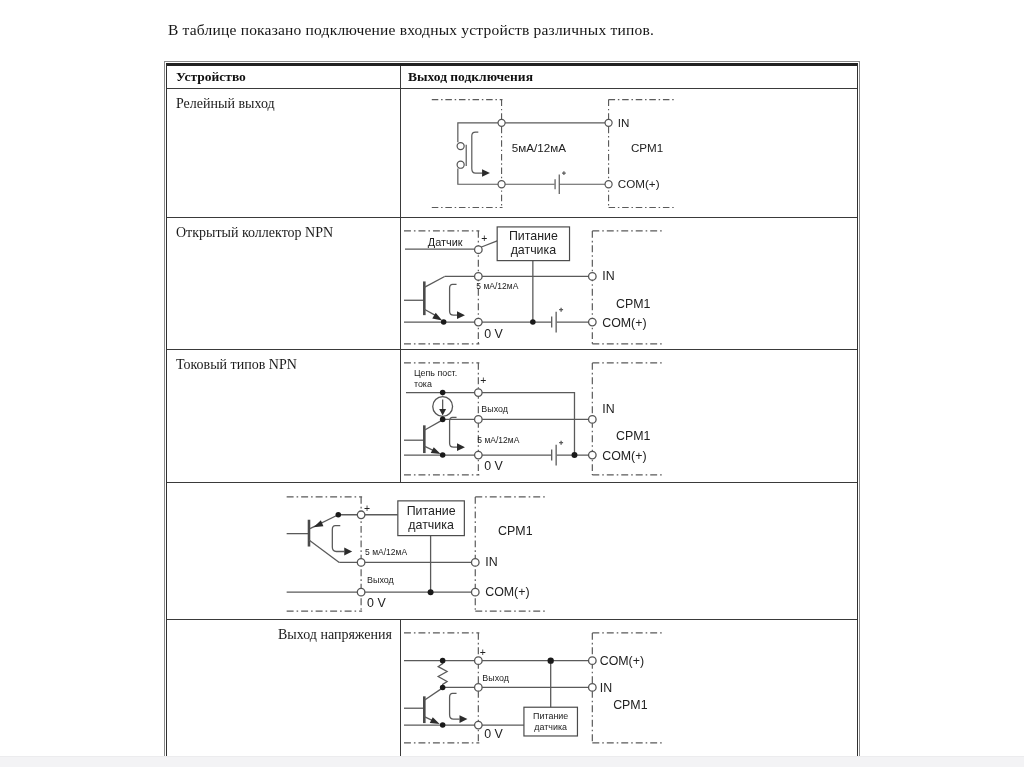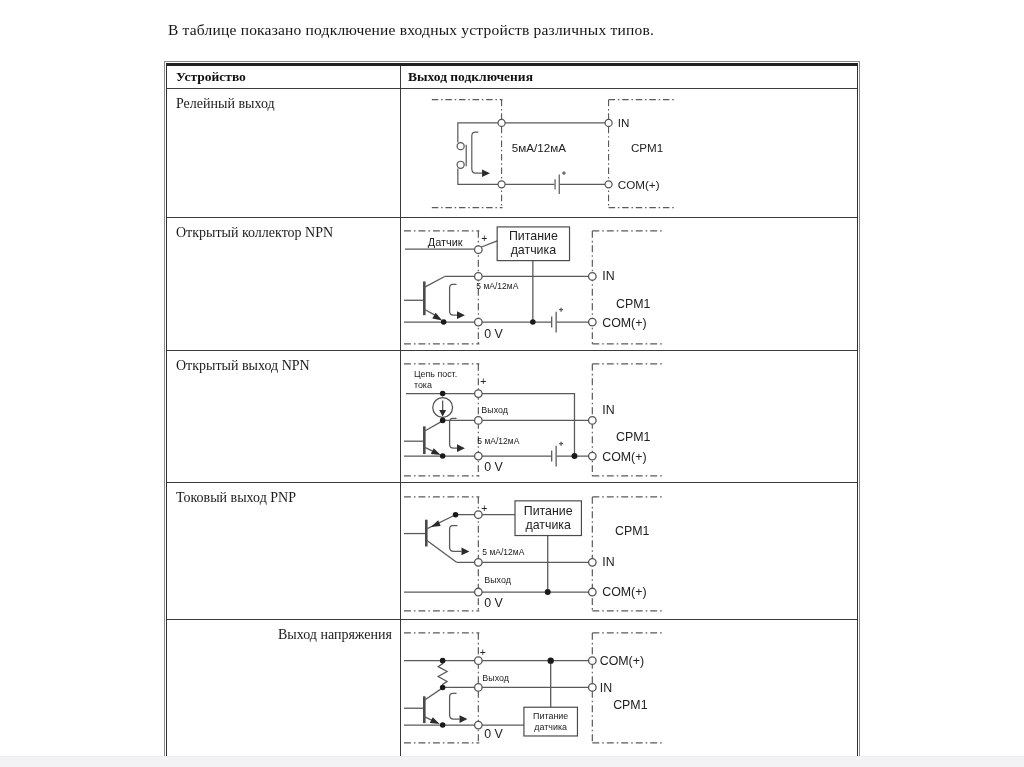--- a/index.html
+++ b/index.html
@@ -127,21 +127,21 @@
             <text class="t8" x="476" y="272">5 мА/12мА</text>
             <text class="t12" x="484" y="321">0 V</text>
             <text class="t12" x="603" y="263">IN</text>
             <text class="t12" x="617" y="291">CPM1</text>
             <text class="t12" x="603" y="309.5">COM(+)</text>
           </svg>
         </div>
       </div>
 
       <div class="tr r3">
-        <div class="td c1">Открытый выход NPN</div>
+        <div class="td c1">Токовый типов NPN</div>
         <div class="td c2">
           <svg viewBox="400 333 460 133" preserveAspectRatio="xMidYMid meet">
             <g>
               <path class="dd" d="M403 346 H479 M478 346 V459 M403 459 H479"></path>
               <path class="dd" d="M593 346 H665 M593 346 V459 M593 459 H665"></path>
             </g>
             <path class="w" d="M405 376 H575 V439"></path>
             <path class="w" d="M442 403 H593"></path>
             <path class="w" d="M403 439 H552 M557 439 H593"></path>
             <g>
@@ -182,21 +182,20 @@
             <text class="t8" x="477" y="427">5 мА/12мА</text>
             <text class="t12" x="484" y="454">0 V</text>
             <text class="t12" x="603" y="397">IN</text>
             <text class="t12" x="617" y="424">CPM1</text>
             <text class="t12" x="603" y="443.5">COM(+)</text>
           </svg>
         </div>
       </div>
 
       <div class="tr r4">
-        <div class="td c1">Токовый выход PNP</div>
         <div class="td c2">
           <svg viewBox="400 466 460 137" preserveAspectRatio="xMidYMid meet">
             <g>
               <path class="dd" d="M403 480 H479 M478 480 V595 M403 595 H479"></path>
               <path class="dd" d="M593 480 H665 M593 480 V595 M593 595 H665"></path>
             </g>
             <path class="w" d="M455 498 H515"></path>
             <path class="w" d="M456 546 H593"></path>
             <path class="w" d="M403 576 H593"></path>
             <path class="w" d="M548 519 V576"></path>

